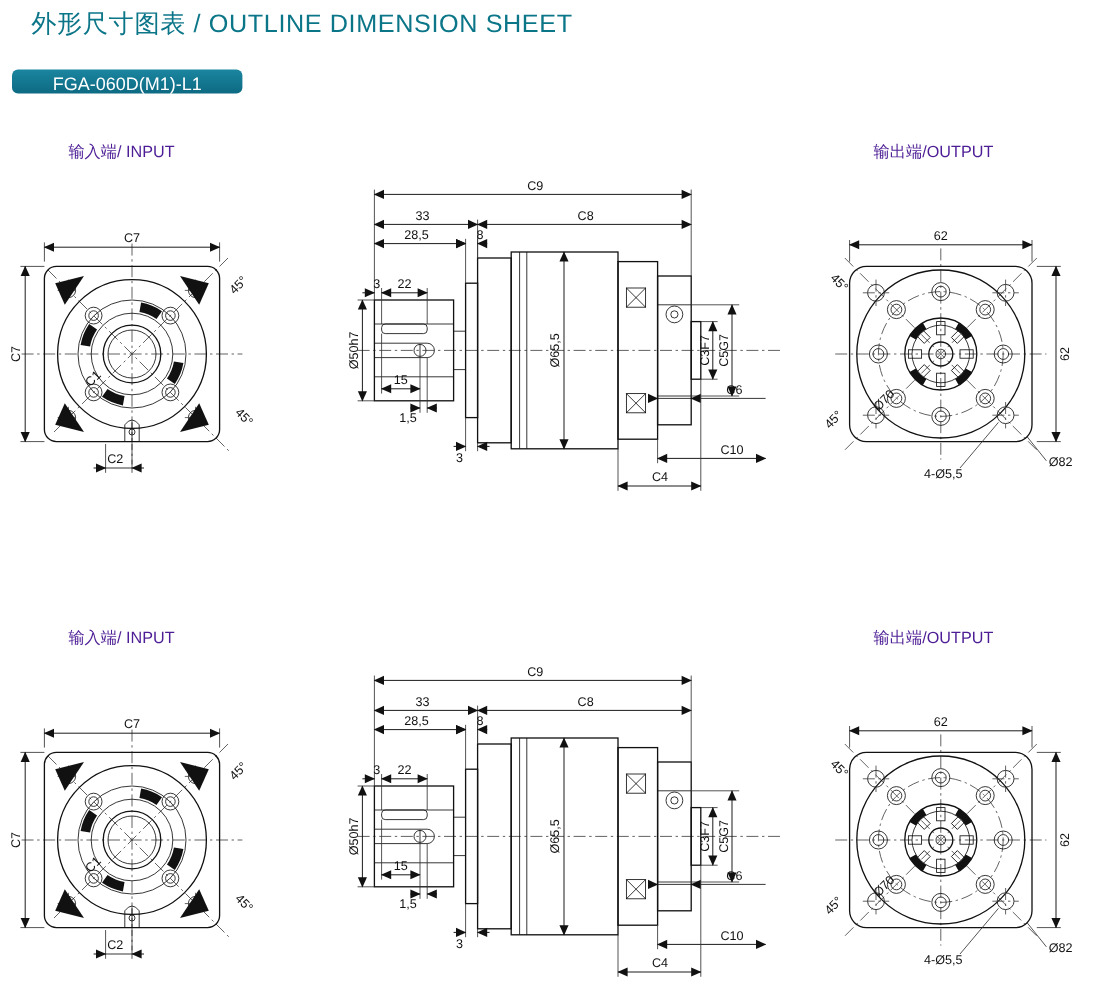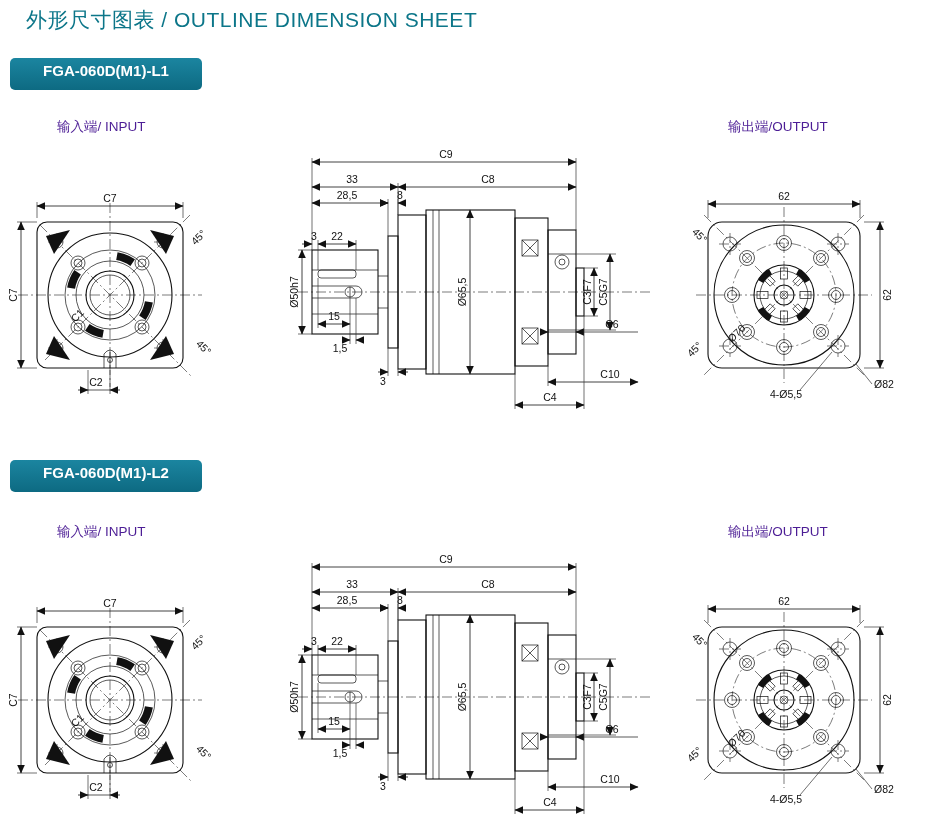--- a/index.html
+++ b/index.html
@@ -1,19 +1,19 @@
 <!DOCTYPE html>
 <html><head>
 <meta charset="utf-8">
 <style>
   html,body{margin:0;padding:0;background:#fff;}
   body{font-family:"Liberation Sans","DejaVu Sans",sans-serif;}
   #page{position:relative;width:925px;height:826px;background:#ffffff;overflow:hidden;}
   .page-title{position:absolute;left:26px;top:6px;font-size:21px;font-weight:normal;color:#0c7689;letter-spacing:.5px;}
-  .model-badge{position:absolute;left:10px;width:192px;height:32px;line-height:25px;background:linear-gradient(#1b85a0,#0d6a82);color:#fff;font-size:15px;font-weight:bold;text-align:center;border-radius:5px;}
+  .model-badge{position:absolute;left:10px;width:192px;height:20px;line-height:25px;background:linear-gradient(#1b85a0,#0d6a82);color:#fff;font-size:15px;font-weight:normal;text-align:center;border-radius:5px;}
   .side-label{position:absolute;font-size:13.5px;color:#4c1d95;}
   svg.sheet{position:absolute;left:0;width:925px;height:300px;}
   .ln{stroke:#111;stroke-width:1.1;fill:none;}
   .tn{stroke:#111;stroke-width:.7;fill:none;}
   .cl{stroke:#444;stroke-width:.7;fill:none;stroke-dasharray:10 3 2 3;}
   .ext{stroke:#333;stroke-width:.7;fill:none;}
   .dim{stroke:#111;stroke-width:.8;fill:none;}
   .blk{fill:#111;stroke:none;}
   .wdg{stroke:#111;fill:none;}
   text.t{font-family:"Liberation Sans","DejaVu Sans",sans-serif;font-size:10.5px;fill:#111;}
@@ -22,21 +22,20 @@
 <body>
 
 <div id="page">
 
   <div class="page-title">外形尺寸图表 / OUTLINE DIMENSION SHEET</div>
 
   <div class="model-badge" style="top:58px">FGA-060D(M1)-L1</div>
   <div class="side-label" style="left:57px;top:118px">输入端/ INPUT</div>
   <div class="side-label" style="left:728px;top:118px">输出端/OUTPUT</div>
 
-  <div class="model-badge" style="top:460px">FGA-060D(M1)-L2</div>
   <div class="side-label" style="left:57px;top:523px">输入端/ INPUT</div>
   <div class="side-label" style="left:728px;top:523px">输出端/OUTPUT</div>
 
   <svg class="sheet" style="top:140px" viewBox="0 0 925 300">
     <defs>
       <marker id="ar" markerWidth="10" markerHeight="10" refX="8.5" refY="5" viewBox="0 0 10 10" orient="auto-start-reverse" markerUnits="userSpaceOnUse">
         <path d="M0.5,1.2 L9,5 L0.5,8.8 Z" fill="#111"></path>
       </marker>
     </defs>
 

